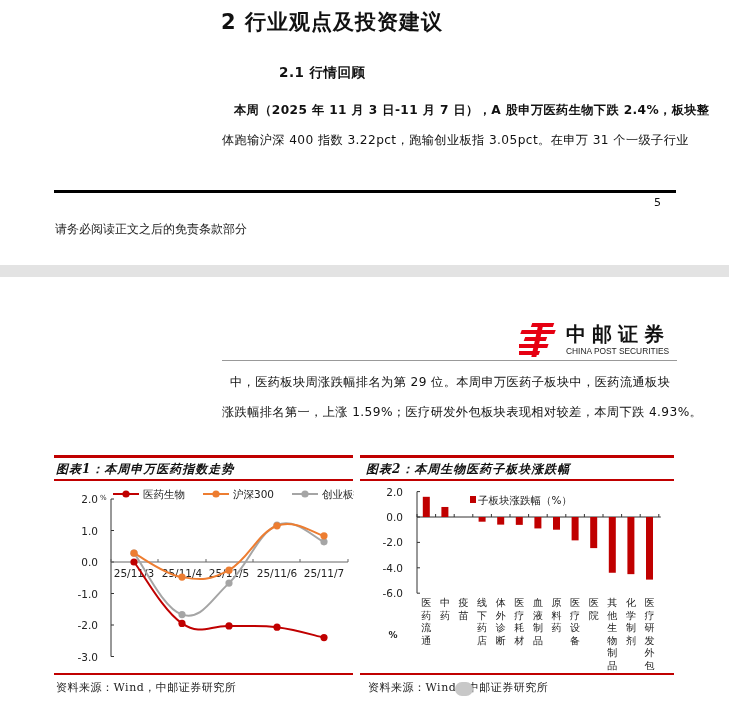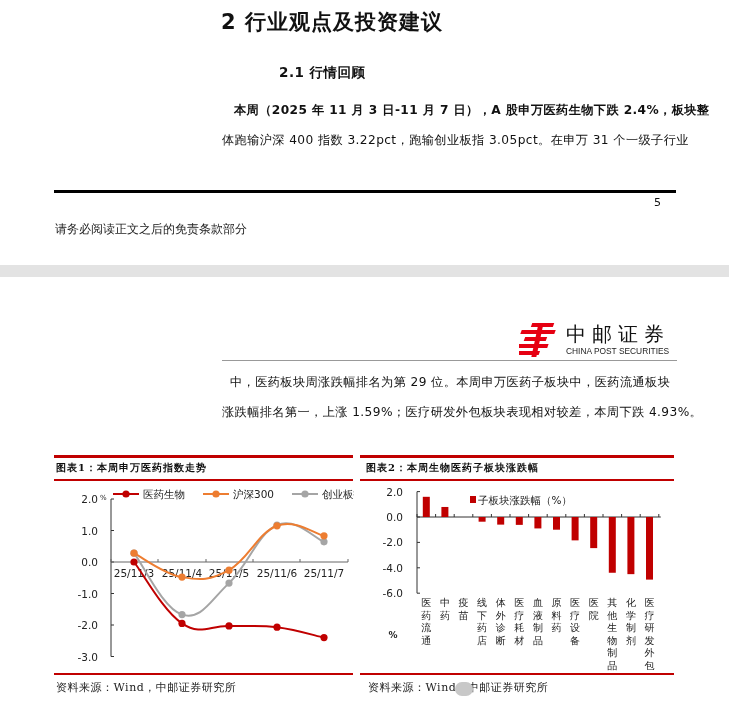--- a/index.html
+++ b/index.html
@@ -6,26 +6,26 @@
   body { width:729px; height:718px; position:relative; background:#ffffff; overflow:hidden;
          font-family:"DejaVu Sans", "Liberation Sans", sans-serif; color:#111; }
   .abs { position:absolute; }
   .h1 { left:221px; top:8px; font-size:21px; font-weight:bold; letter-spacing:1px; white-space:nowrap; }
   .h2 { left:235px; top:64px; font-size:13.5px; font-weight:bold; white-space:nowrap; letter-spacing:0.5px;margin-left:44px; }
   .para { font-size:12.2px; white-space:nowrap; letter-spacing:0.4px; }
   .footer-line { left:54px; top:190px; width:622px; height:3px; background:#000; }
   .footer-text { left:55px; top:196px; font-size:12px; font-family:"DejaVu Serif", serif; color:#222;margin-top:25px; }
   .page-num { left:654px; top:196px; font-size:11px; }
   .gap-band { left:0; top:265px; width:729px; height:12px; background:#e3e3e3; }
-  .logo-cn { left:566px; top:321px; font-size:20px; font-weight:normal; letter-spacing:6px; color:#111; white-space:nowrap; }
+  .logo-cn { left:566px; top:321px; font-size:20px; font-weight:bold; letter-spacing:6px; color:#111; white-space:nowrap; }
   .logo-en { left:566px; top:346px; font-size:8.4px; color:#222; white-space:nowrap; font-family:"Liberation Sans", sans-serif; }
   .header-rule { left:222px; top:360px; width:455px; height:1px; background:#999; }
   .chart-rule-top { height:3px; background:#c00000; }
   .chart-rule-bot { height:2px; background:#c00000; }
-  .chart-title { font-size:10px; font-weight:bold; white-space:nowrap; letter-spacing:1px; font-family:"DejaVu Serif", serif; }
+  .chart-title { font-size:12px; font-weight:bold; white-space:nowrap; letter-spacing:1px; font-family:"DejaVu Serif", serif;font-style:italic; }
   .source { font-size:11px; white-space:nowrap; letter-spacing:0.5px; font-family:"DejaVu Serif", serif; color:#222; }
   .watermark { left:455px; top:678px; font-size:18px; color:#b3b3b3; white-space:nowrap; letter-spacing:1px; }
   svg text { font-family:"DejaVu Sans", "Liberation Sans", sans-serif; }
 </style>
 </head>
 <body>
 
 <div class="abs h1">2 行业观点及投资建议</div>
 <div class="abs h2">2.1 行情回顾</div>
 <div class="abs para" style="left:234px; top:102px;font-weight:bold;">本周（2025 年 11 月 3 日-11 月 7 日），A 股申万医药生物下跌 2.4%，板块整</div>

